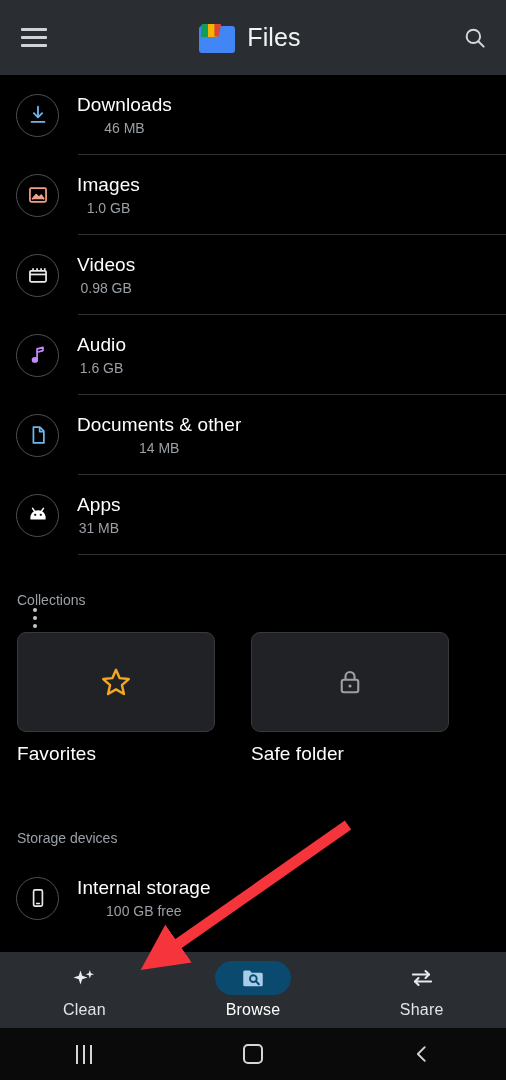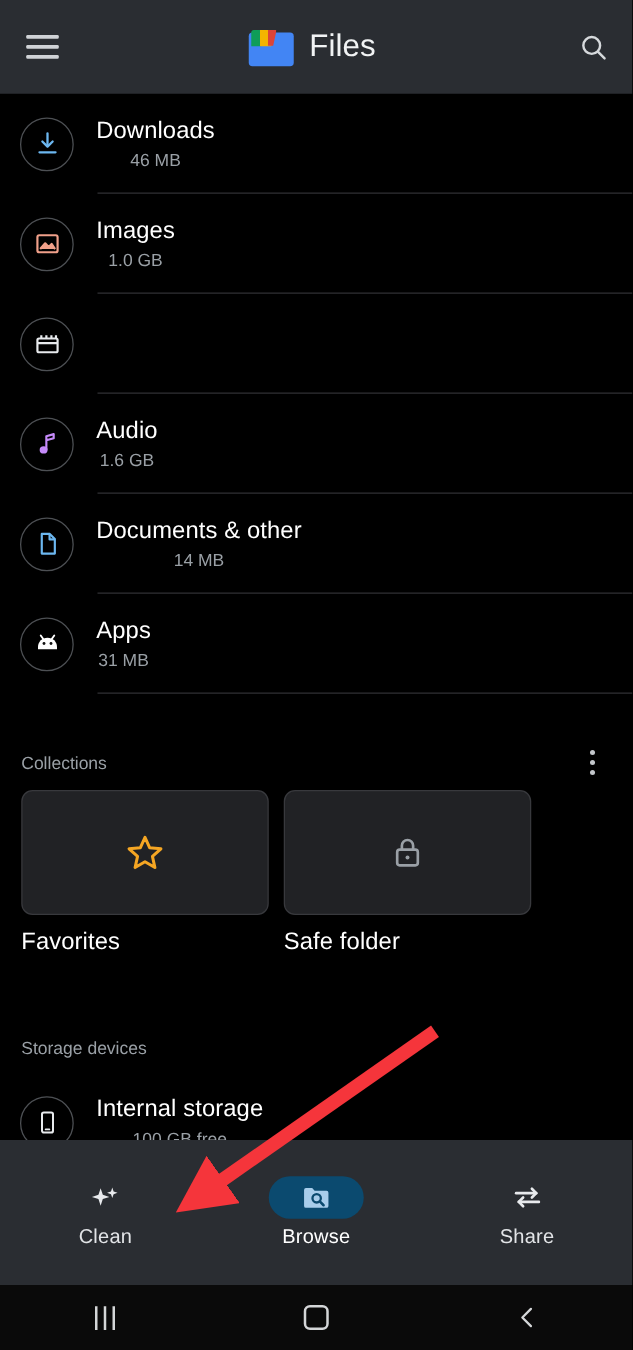--- a/index.html
+++ b/index.html
@@ -96,37 +96,38 @@
     margin-top: 2px;
     text-align: center;
   }
   .cat-div {
     position: absolute; bottom: 0; left: 78px; right: 0;
     height: 1px; background: #303134;
   }
 
   
   .section-head {
-    display: flex; align-items: center;
+    display: flex; 
     justify-content: space-between;
     padding: 0 14px 0 17px;
     height: 36px;
+    flex-direction: column;
   }
   .section-title { color: #9aa0a6; font-size: 14px; }
   .kebab {
     width: 36px; height: 36px; cursor: pointer;
     display: flex; flex-direction: column;
     align-items: center; justify-content: center; gap: 4px;
   }
   .kebab i {
     display: block; width: 4px; height: 4px;
     border-radius: 50%; background: #c3c6ca;
   }
   .collections {
-    display: flex; gap: 12px; padding: 4px 17px 0 17px;
+    display: flex; gap: 36px; padding: 4px 17px 0 17px;
   }
   .coll-item { width: 198px; }
   .coll-card {
     height: 100px; border-radius: 9px;
     background: #212225; border: 1px solid #38393d;
     display: flex; align-items: center; justify-content: center;
     cursor: pointer;
   }
   .coll-label {
     margin-top: 11px; color: #ffffff;
@@ -141,21 +142,21 @@
   }
   .storage-head .section-title { font-size: 14px; }
   .storage-row {
     display: flex; align-items: center;
     height: 80px; padding-left: 16px; cursor: pointer;
   }
 
   
   .bottomnav {
     position: absolute; left: 0; bottom: 52px;
-    width: 506px; height: 116px;
+    width: 506px; height: 76px;
     background: #2a2d32;
     display: flex; align-items: center;
   }
   .nav-item {
     flex: 1; height: 96px;
     display: flex; flex-direction: column;
     align-items: center; justify-content: center;
     gap: 6px; cursor: pointer;
   }
   .nav-pill {
@@ -258,20 +259,24 @@
     <div class="cat-row">
       <div class="cat-icon">
         <svg width="22" height="22" viewBox="0 0 24 24" fill="none" stroke="#e8eaed" stroke-width="1.9" stroke-linejoin="round">
           <rect x="3.2" y="7.4" width="17.6" height="12" rx="1.4"></rect>
           <line x1="3.2" y1="11.4" x2="20.8" y2="11.4"></line>
           <line x1="6.6" y1="7.4" x2="6.6" y2="4.6"></line>
           <line x1="11" y1="7.4" x2="11" y2="4.6"></line>
           <line x1="15.4" y1="7.4" x2="15.4" y2="4.6"></line>
           <line x1="19.4" y1="7.4" x2="19.4" y2="4.6"></line>
         </svg>
+      </div>
+      <div class="cat-text">
+        <div class="cat-name">Videos</div>
+        <div class="cat-size">0.98 GB</div>
       </div>
       <div class="cat-div"></div>
     </div>
 
     <div class="cat-row">
       <div class="cat-icon">
         <svg width="22" height="22" viewBox="0 0 24 24" fill="none" stroke="#c58af9" stroke-width="1.9" stroke-linecap="round" stroke-linejoin="round">
           <path d="M11 17.2 V5.4 L17.4 3.6 V7.2 L11 9"></path>
           <ellipse cx="8.6" cy="17.4" rx="2.5" ry="2.2" fill="#c58af9" stroke="#c58af9"></ellipse>
         </svg>

